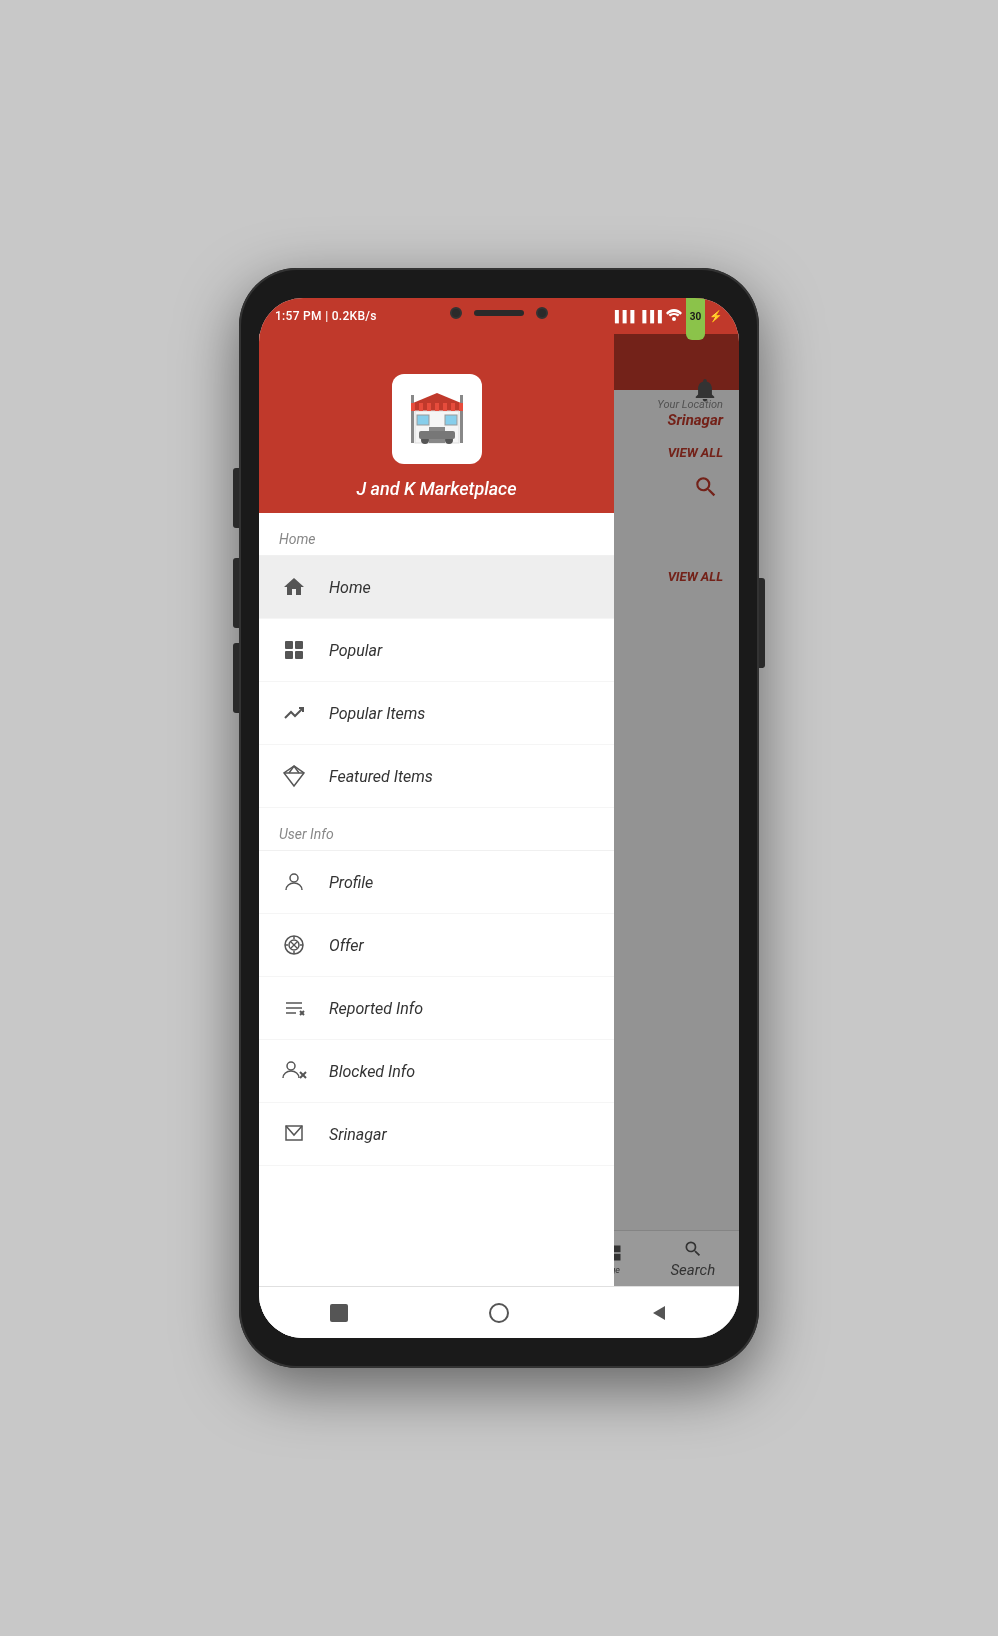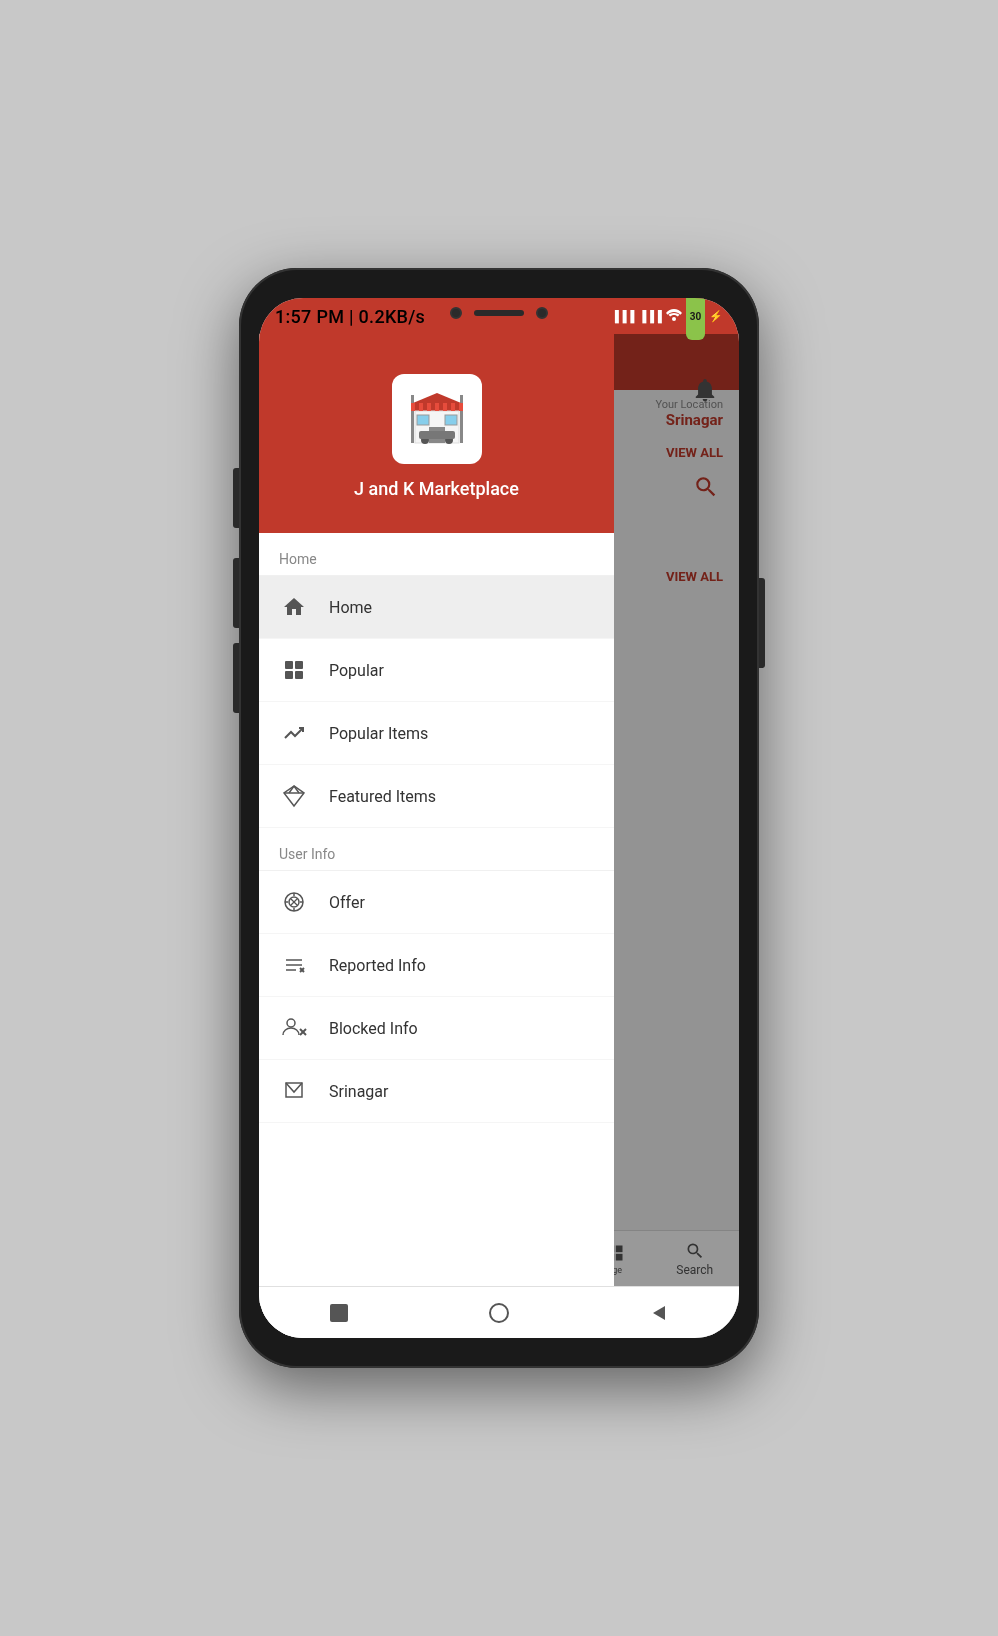--- a/index.html
+++ b/index.html
@@ -83,22 +83,22 @@
       background: #c0392b;
       display: flex;
       align-items: center;
       justify-content: space-between;
       padding: 0 16px;
       position: relative;
       z-index: 10;
     }
 
     .status-left {
-      color: #000000;
-      font-size: 18px;
+      color: #ffffff;
+      font-size: 12px;
       font-weight: 500;
       letter-spacing: 0.3px;
     }
 
     .status-right {
       display: flex;
       align-items: center;
       gap: 4px;
     }
 
@@ -115,20 +115,21 @@
       padding: 18px 4px;
       border-radius: 6px;
     }
 
     
     .screen-content {
       width: 100%;
       height: calc(100% - 36px);
       position: relative;
       display: flex;
+      font-style: italic;
     }
 
     
     .bg-app {
       position: absolute;
       top: 0; right: 0; left: 0; bottom: 0;
       background: #f5f5f5;
     }
 
     .bg-app-header {
@@ -210,21 +211,21 @@
       background: white;
       z-index: 10;
       display: flex;
       flex-direction: column;
       overflow-y: auto;
     }
 
     
     .drawer-header {
       background: #c0392b;
-      padding: 40px 20px 34px;
+      padding: 40px 20px 14px;
       display: flex;
       flex-direction: column;
       align-items: center;
     }
 
     .app-logo-box {
       width: 90px;
       height: 90px;
       background: white;
       border-radius: 12px;
@@ -436,21 +437,21 @@
                 <rect x="13" y="3" width="8" height="8"></rect>
                 <rect x="3" y="13" width="8" height="8"></rect>
                 <rect x="13" y="13" width="8" height="8"></rect>
               </svg>
             <span style="font-size:9px;color:#555;">age</span>
           </div>
           <div style="display:flex;flex-direction:column;align-items:center;gap:2px;">
             <svg width="20" height="20" viewBox="0 0 24 24" fill="#555">
                 <path d="M15.5 14h-.79l-.28-.27A6.47 6.47 0 0 0 16 9.5 6.5 6.5 0 1 0 9.5 16c1.61 0 3.09-.59 4.23-1.57l.27.28v.79l5 4.99L20.49 19l-4.99-5zm-6 0C7.01 14 5 11.99 5 9.5S7.01 5 9.5 5 14 7.01 14 9.5 11.99 14 9.5 14z"></path>
               </svg>
-            <span style="font-size:12px;color:#555;">Search</span>
+            <span style="font-size:15px;color:#555;">Search</span>
           </div>
         </div>
       </div>
 
       <div class="overlay-dim"></div>
 
       <div class="drawer">
 
         <div class="drawer-header">
           <div class="app-logo-box">
@@ -531,20 +532,29 @@
               <line x1="2" y1="9" x2="22" y2="9"></line>
               <line x1="7" y1="9" x2="12" y2="2"></line>
               <line x1="17" y1="9" x2="12" y2="2"></line>
             </svg>
           </div>
           <span class="menu-label">Featured Items</span>
         </div>
 
         <div class="section-label">User Info</div>
 
+        <div class="menu-item">
+          <div class="menu-icon">
+            <svg width="24" height="24" viewBox="0 0 24 24" fill="none" stroke="#555" stroke-width="1.5">
+              <circle cx="12" cy="8" r="4"></circle>
+              <path d="M4 20c0-4 3.6-7 8-7s8 3 8 7"></path>
+            </svg>
+          </div>
+          <span class="menu-label">Profile</span>
+        </div>
 
         <div class="menu-item">
           <div class="menu-icon">
             <svg width="24" height="24" viewBox="0 0 24 24" fill="none" stroke="#555" stroke-width="1.5">
               <circle cx="12" cy="12" r="9"></circle>
               <circle cx="12" cy="12" r="5"></circle>
               <line x1="12" y1="3" x2="12" y2="6"></line>
               <line x1="12" y1="18" x2="12" y2="21"></line>
               <line x1="3" y1="12" x2="6" y2="12"></line>
               <line x1="18" y1="12" x2="21" y2="12"></line>

